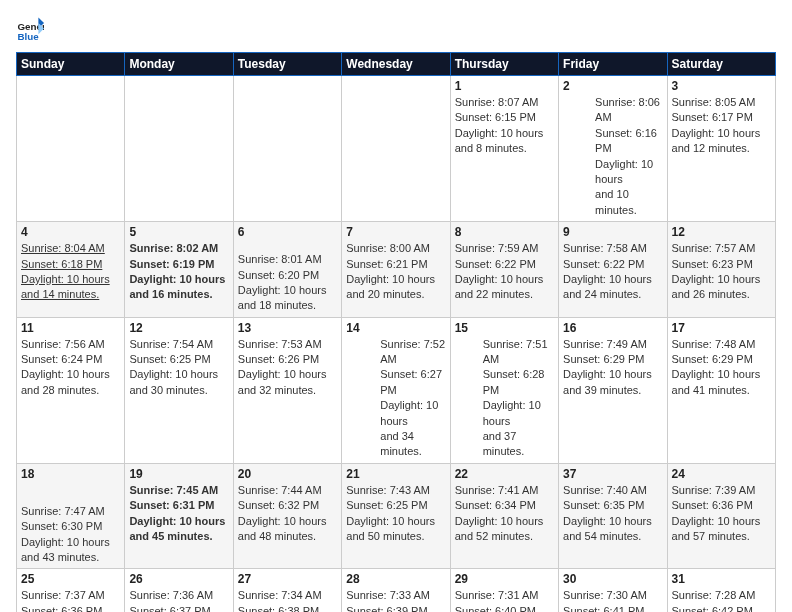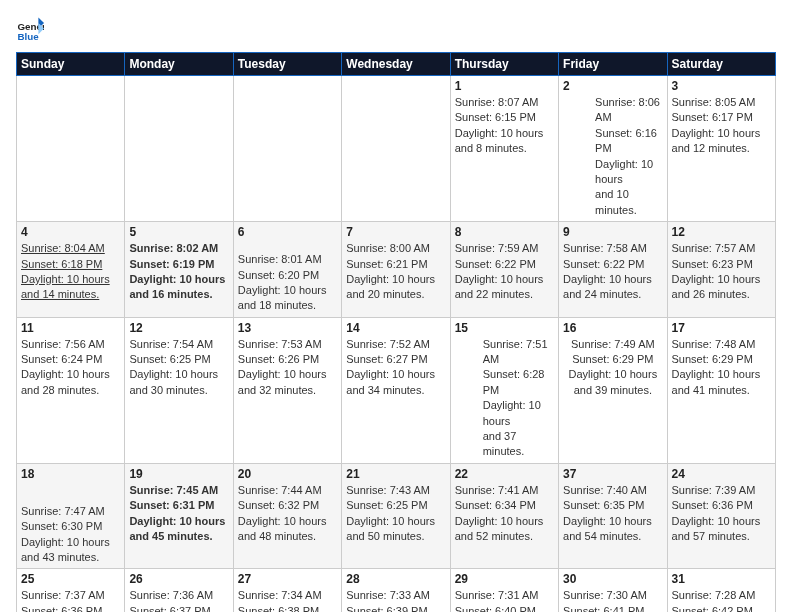--- a/index.html
+++ b/index.html
@@ -210,35 +210,35 @@
         </td>
         <td>
           <span class="day-number">13</span>
           <div class="day-info" style="white-space: pre-line;">Sunrise: 7:53 AM
 Sunset: 6:26 PM
 Daylight: 10 hours
 and 32 minutes.</div>
         </td>
         <td>
           <span class="day-number">14</span>
-          <div class="day-info" style="white-space: pre-line;">Sunrise: 7:52 AM
+          <div class="day-info" style="white-space: pre-line; margin-left: 34px;">Sunrise: 7:52 AM
 Sunset: 6:27 PM
 Daylight: 10 hours
 and 34 minutes.</div>
         </td>
         <td>
           <span class="day-number">15</span>
           <div class="day-info" style="white-space: pre-line; margin-left: 28px;">Sunrise: 7:51 AM
 Sunset: 6:28 PM
 Daylight: 10 hours
 and 37 minutes.</div>
         </td>
         <td>
           <span class="day-number">16</span>
-          <div class="day-info" style="white-space: pre-line; text-align: center;">Sunrise: 7:49 AM
+          <div class="day-info" style="white-space: pre-line;">Sunrise: 7:49 AM
 Sunset: 6:29 PM
 Daylight: 10 hours
 and 39 minutes.</div>
         </td>
         <td>
           <span class="day-number">17</span>
           <div class="day-info" style="white-space: pre-line;">Sunrise: 7:48 AM
 Sunset: 6:29 PM
 Daylight: 10 hours
 and 41 minutes.</div>

